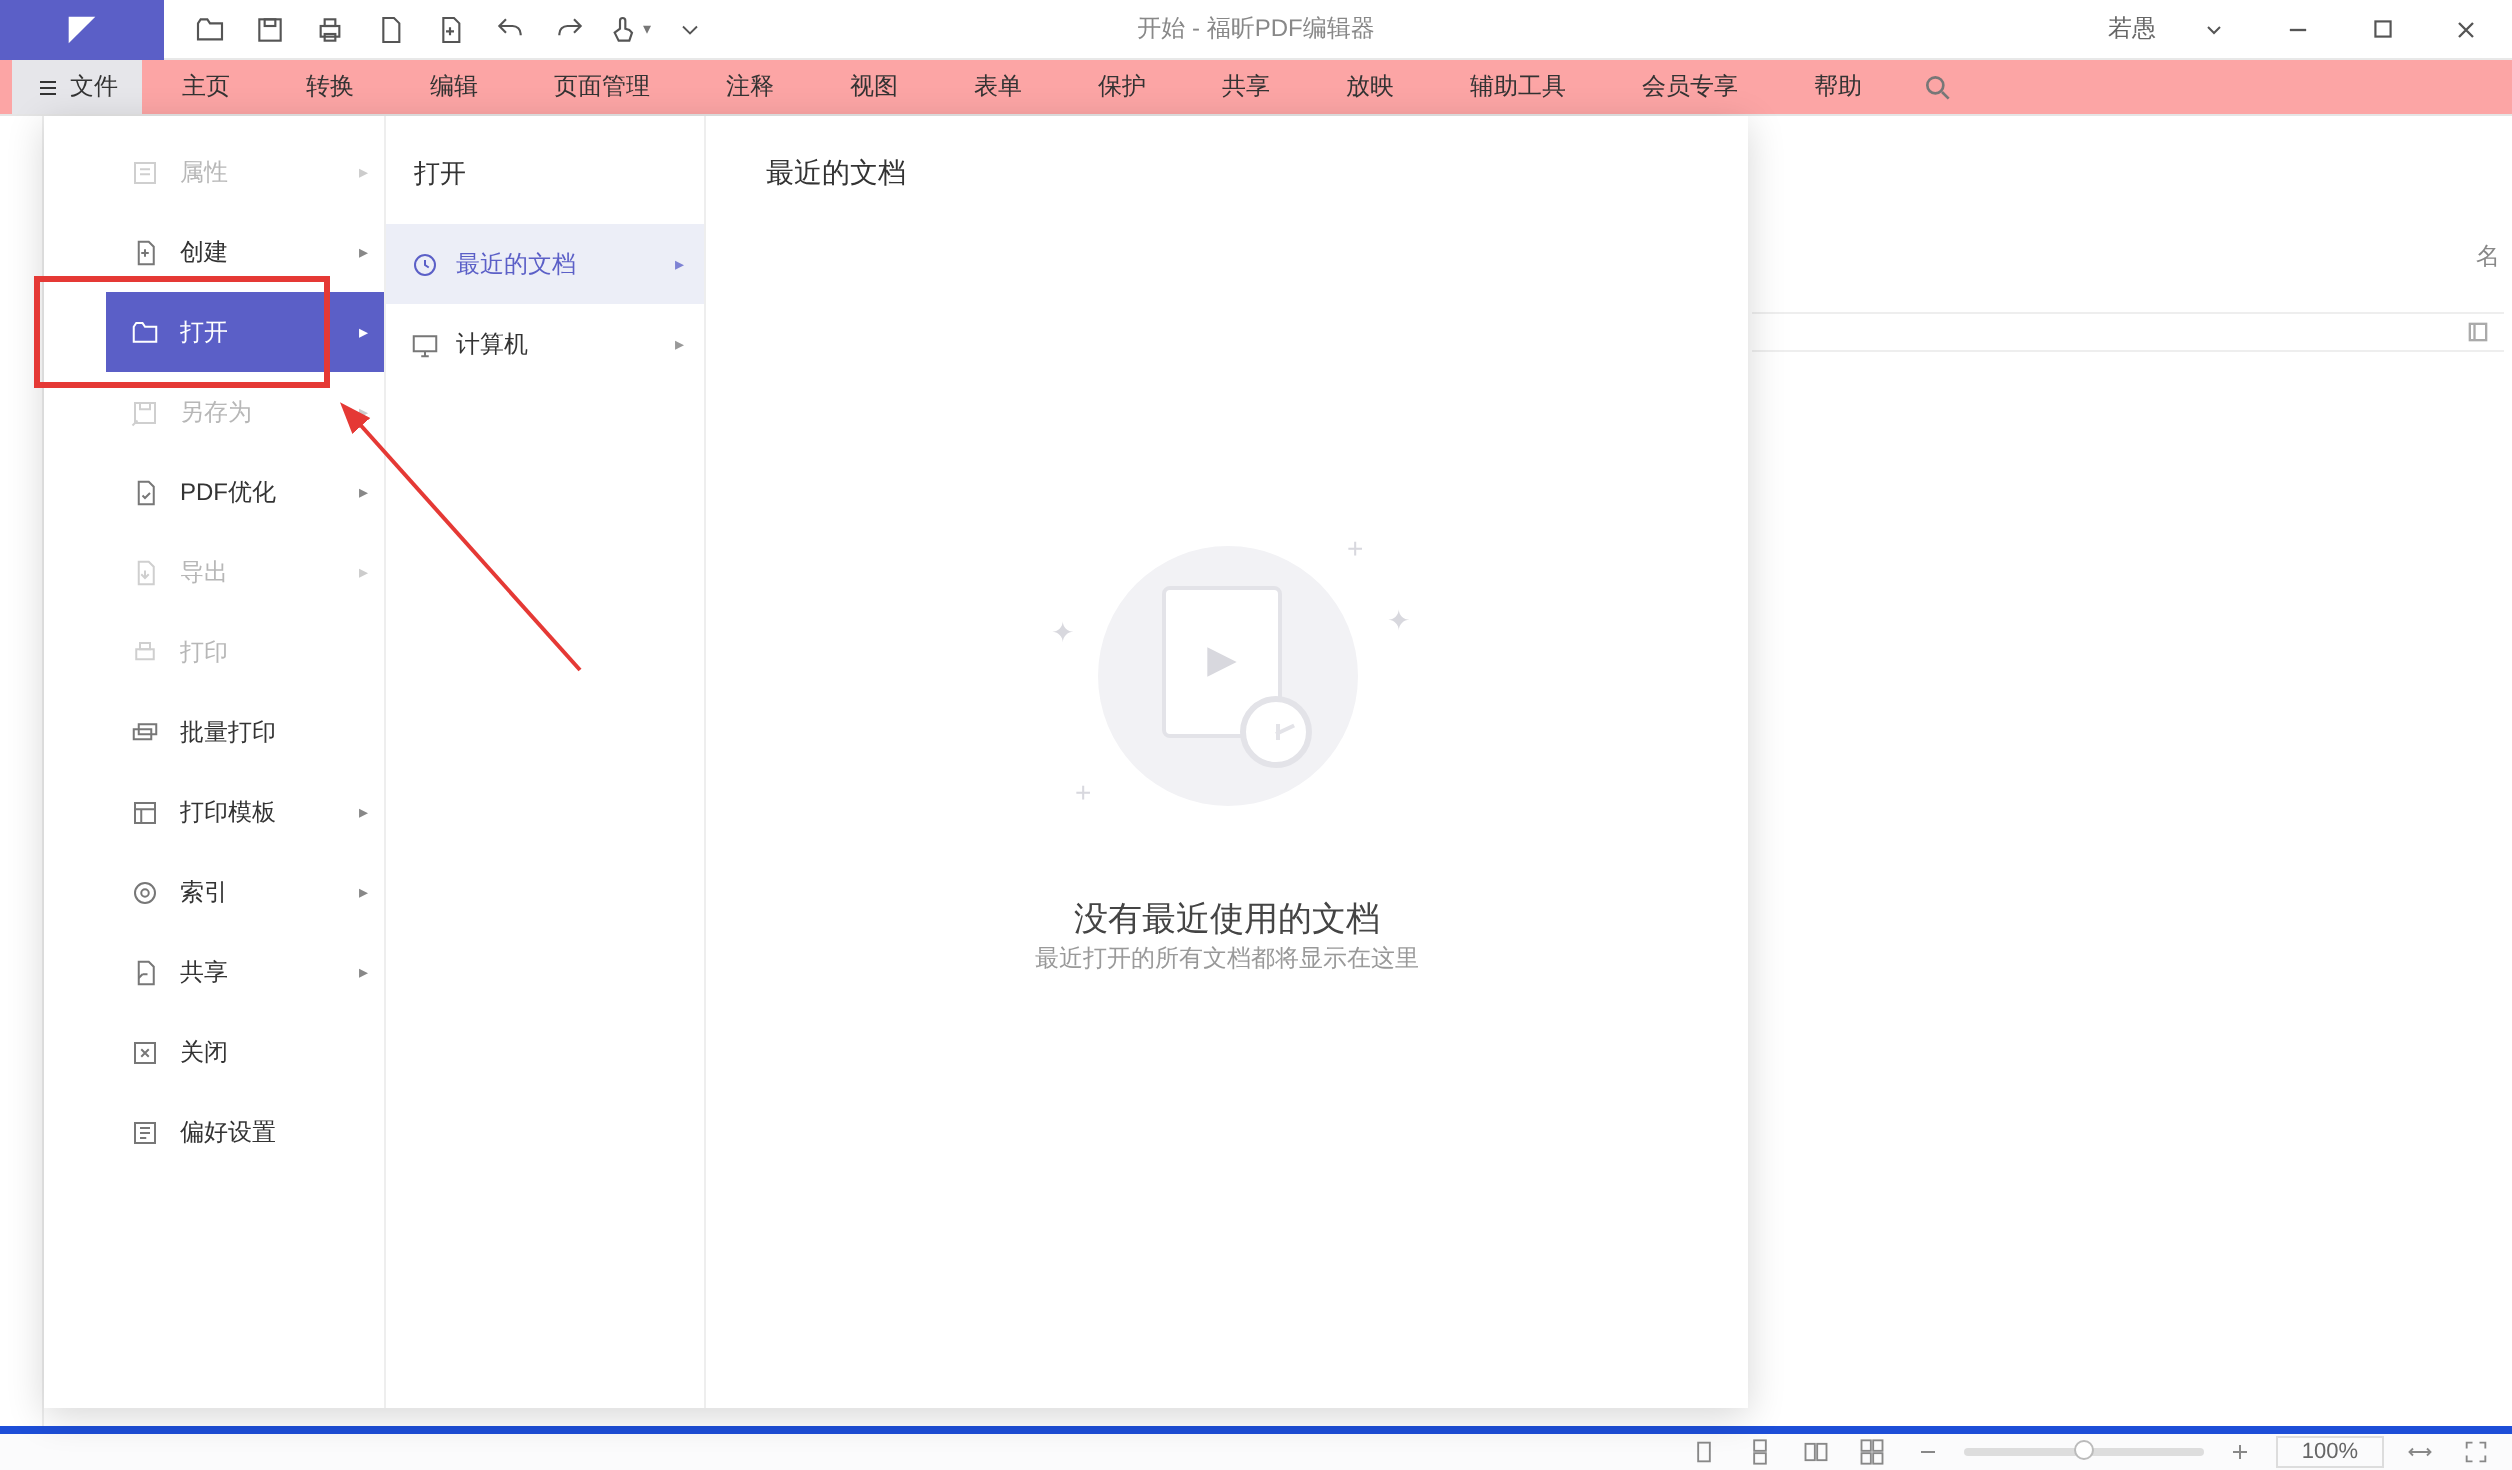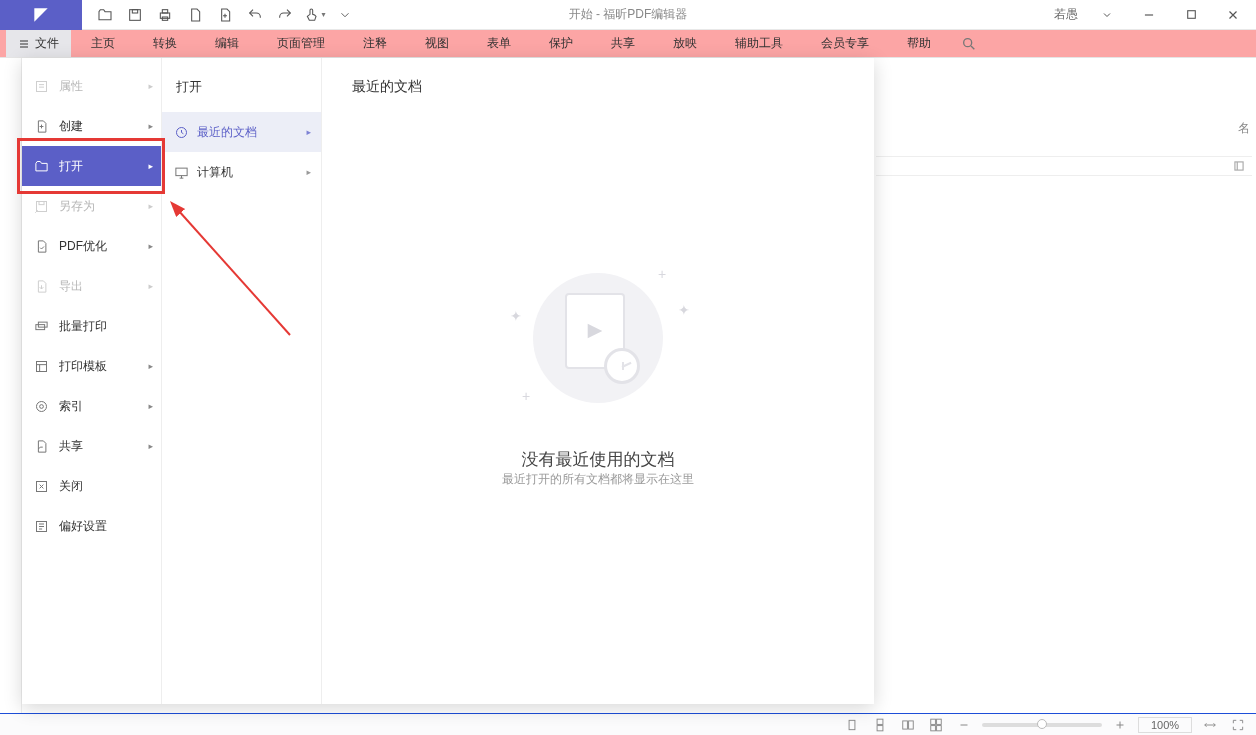--- a/index.html
+++ b/index.html
@@ -21,21 +21,21 @@
 
 .ribbon { height: 28px; background: #fca5a5; border-bottom: 1px solid #e5e5e5; display: flex; align-items: stretch; padding-left: 6px; gap: 2px; position: relative; }
 .file-tab { background: #e6e6ea; color: #333; font-size: 12px; display: flex; align-items: center; padding: 0 12px; cursor: pointer; gap: 5px; }
 .file-tab svg { stroke: #333; }
 .rtab { font-size: 12px; color: #333; display: flex; align-items: center; padding: 0 18px; cursor: pointer; }
 .search-icon-r { position: absolute; right: 340px; top: 4px; width: 20px; height: 20px; display:flex; align-items:center; justify-content:center;}
 .ribbon .search-icon-r { position: static; margin-left: 8px; align-self: center;}
 
 
 .backstage { position: absolute; top: 58px; left: 22px; width: 852px; height: 646px; background: #fff; box-shadow: 0 4px 18px rgba(0,0,0,.16); display: flex; z-index: 20; }
-.bs-left { width: 140px; background: #fff; border-right: 1px solid #eee; display: flex; flex-direction: column; padding-top: 8px; }
+.bs-left { width: 140px; background: #fff; border-right: 1px solid #eee; display: flex; flex-direction: column; padding-top: 8px; margin-left: 31px; }
 .bs-item { height: 40px; display: flex; align-items: center; padding: 0 10px 0 12px; font-size: 12px; color: #333; cursor: pointer; position: relative; gap: 10px; }
 .bs-item.disabled { color: #b7b7b7; }
 .bs-item .chev { position: absolute; right: 8px; font-size: 9px; color: #888; }
 .bs-item.disabled .chev { color: #ccc; }
 .bs-item.active { background: #5b5fc7; color: #fff; }
 .bs-item.active svg { stroke: #fff !important; }
 .bs-item.active .chev { color: #fff; }
 .bs-item svg { stroke: #777; fill: none; }
 .bs-item.disabled svg { stroke: #cfcfcf; }
 
@@ -62,21 +62,21 @@
 .empty-sub { font-size: 12px; color: #999; }
 
 
 .anno-box { position: absolute; border: 3px solid #e53935; z-index: 30; pointer-events: none; }
 .anno-arrow { position: absolute; z-index: 31; pointer-events: none; }
 .bg-strip { position:absolute; right:0; top:58px; bottom:22px; width:380px; border-left:0; }
 .bg-strip .titlecol { position:absolute; right:6px; top:62px; font-size:12px; color:#888; }
 .bg-strip .toolbar-ghost { position:absolute; right:4px; top:98px; left:0; height:20px; border-top:1px solid #eee; border-bottom:1px solid #eee; display:flex; justify-content:flex-end; align-items:center; padding-right:6px;}
 
 
-.statusbar { position:absolute; left:0; right:0; bottom:0; height:22px; border-top:1px solid #1d4ed8; background:#fbfbfc; display:flex; align-items:center; justify-content:flex-end; padding:0 8px; gap:8px; }
+.statusbar { position:absolute; left:0; right:0; bottom:0; height:22px; border-top:4px solid #1d4ed8; background:#fbfbfc; display:flex; align-items:center; justify-content:flex-end; padding:0 8px; gap:8px; }
 .sb-btn { width:20px; height:18px; display:flex; align-items:center; justify-content:center; color:#777; }
 .sb-btn svg { stroke:#888; fill:none; }
 .zoom-track { width:120px; height:4px; background:#ddd; border-radius:2px; position:relative; }
 .zoom-thumb { width:10px; height:10px; background:#fff; border:1px solid #bbb; border-radius:50%; position:absolute; top:-4px; left:55px; }
 .zoom-val { font-size:11px; color:#666; width:54px; border:1px solid #ddd; text-align:center; padding:1px 0; }
 
 
 .leftstrip { position:absolute; left:0; top:58px; bottom:22px; width:22px; border-right:1px solid #eee; }
 
 </style>
@@ -252,20 +252,27 @@
         <span class="chev">▸</span>
       </div>
     <div class="bs-item disabled">
         <svg width="15" height="15" viewBox="0 0 24 24" stroke-width="1.6">
           <path d="M7 3h8l4 4v14H7z"></path>
           <path d="M12 10v6M9 13l3 3 3-3"></path>
         </svg>
         <span>导出</span>
         <span class="chev">▸</span>
       </div>
+    <div class="bs-item disabled">
+        <svg width="15" height="15" viewBox="0 0 24 24" stroke-width="1.6">
+          <rect x="5" y="9" width="14" height="8"></rect>
+          <rect x="8" y="4" width="8" height="5"></rect>
+        </svg>
+        <span>打印</span>
+      </div>
     <div class="bs-item">
         <svg width="15" height="15" viewBox="0 0 24 24" stroke-width="1.6">
           <rect x="3" y="9" width="14" height="8"></rect>
           <rect x="7" y="5" width="14" height="8"></rect>
         </svg>
         <span>批量打印</span>
       </div>
     <div class="bs-item">
         <svg width="15" height="15" viewBox="0 0 24 24" stroke-width="1.6">
           <rect x="4" y="4" width="16" height="16"></rect>

